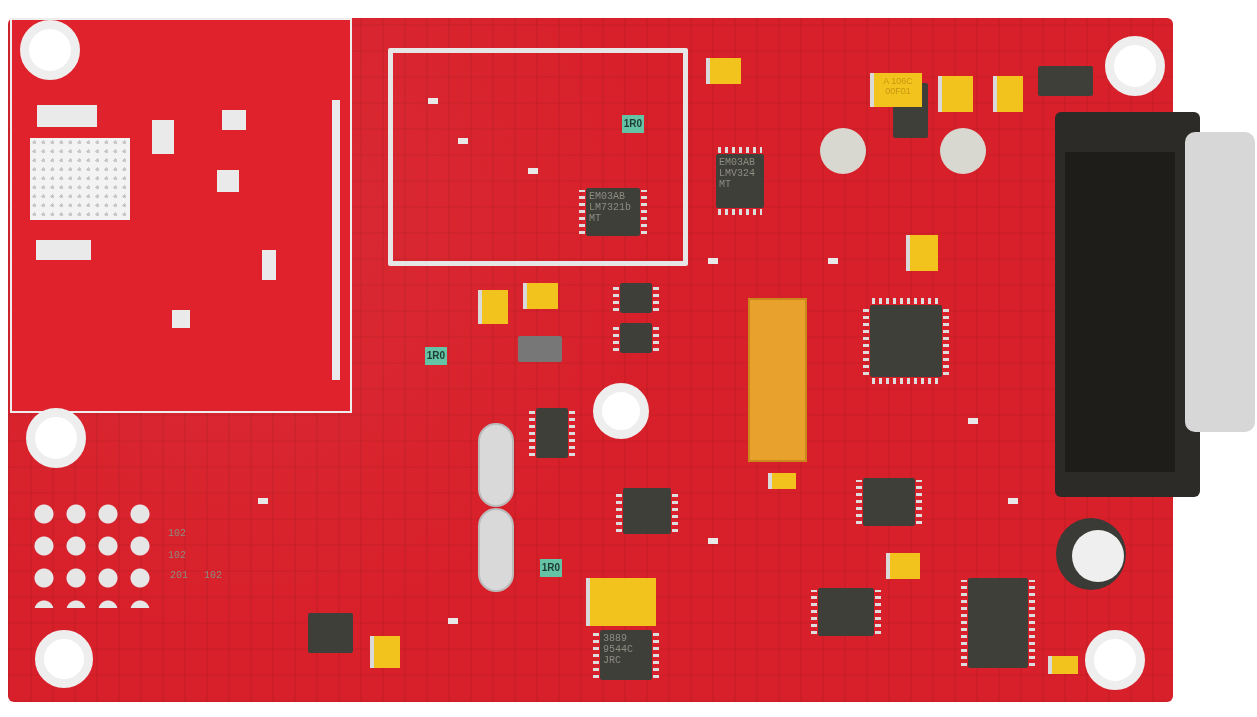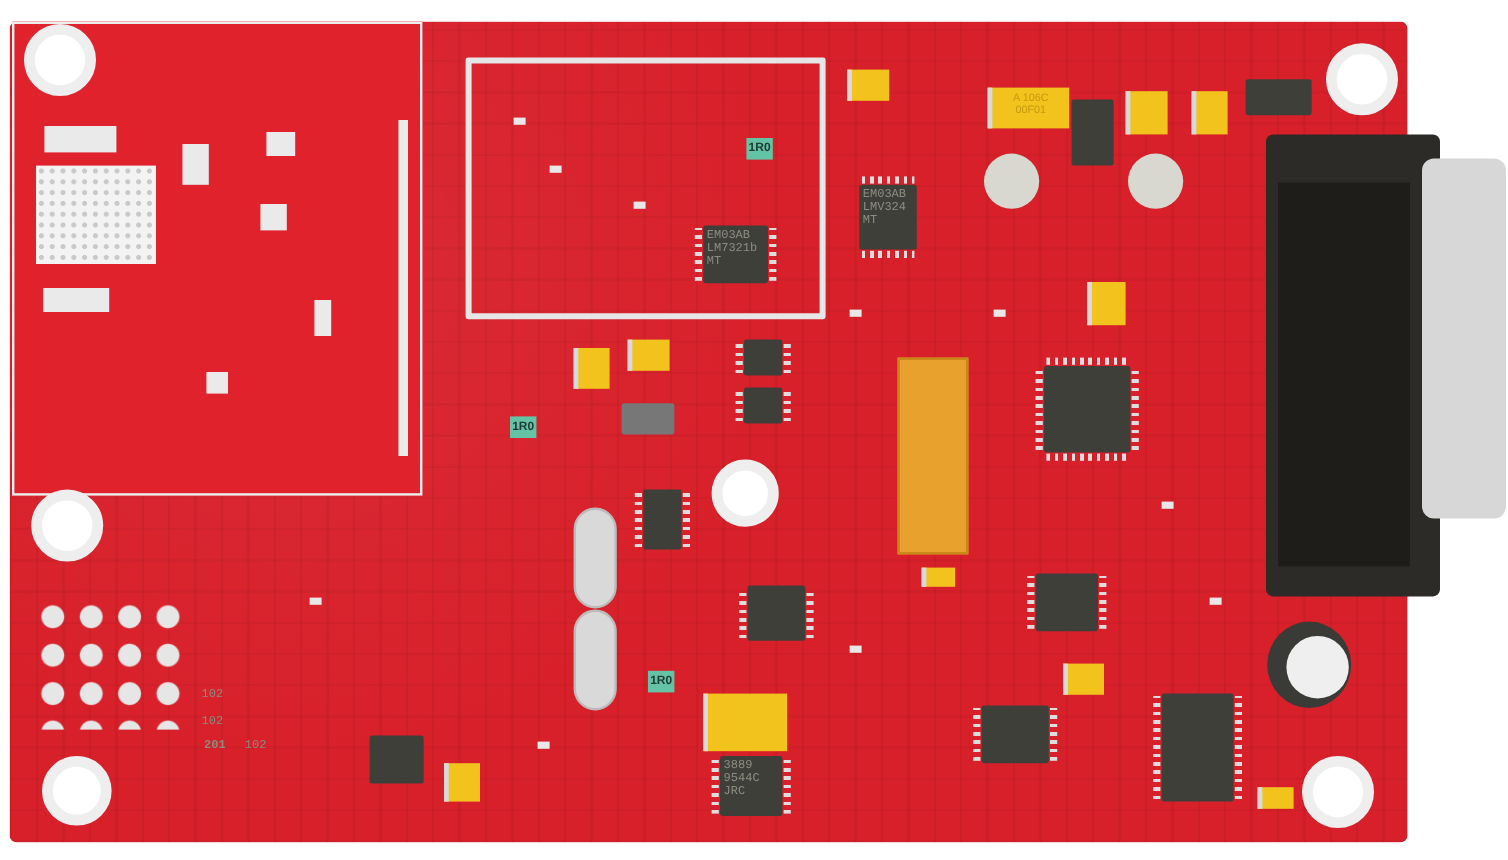--- a/index.html
+++ b/index.html
@@ -22,21 +22,21 @@
   .ind{position:absolute;background:#64c3a4;color:#1f3b33;font-size:10px;font-weight:bold;text-align:center;line-height:18px;width:22px;height:18px;}
   .smd{position:absolute;background:#e8e8e8;width:10px;height:6px;}
   .pad{position:absolute;background:#eaeaea;}
   .db9{position:absolute;left:1055px;top:112px;width:145px;height:385px;background:#2c2b27;border-radius:6px;}
   .db9 .shell{position:absolute;right:-55px;top:20px;width:70px;height:300px;background:#d7d7d7;border-radius:10px;}
   .db9 .body{position:absolute;left:10px;top:40px;width:110px;height:320px;background:#1e1d1a;}
   .cap-e{position:absolute;left:1048px;top:500px;width:70px;height:72px;border-radius:50%;background:#3a3a36;}
   .cap-e::after{content:"";position:absolute;left:16px;top:12px;width:52px;height:52px;border-radius:50%;background:#efefef;}
   .header{position:absolute;left:740px;top:280px;width:55px;height:160px;background:#e9a12e;border:2px solid #c98819;}
   .xtal{position:absolute;background:#d9d9d9;border-radius:18px;border:2px solid #bbb;}
-  .label{position:absolute;font-size:10px;color:#8c8c80;font-family:"Liberation Mono",monospace;margin-top:46px;}
+  .label{position:absolute;font-size:10px;color:#8c8c80;font-family:"Liberation Mono",monospace;}
 </style>
 </head>
 <body>
 
 <div class="board">
 
   <div class="shield" style="left:2px;top:0;width:342px;height:395px;">
     <div class="pad" style="left:18px;top:118px;width:100px;height:82px;background-image:radial-gradient(circle,#c9c9c9 2px,transparent 2px);background-size:9px 9px;background-color:#f3f3f3;"></div>
     <div class="pad" style="left:25px;top:85px;width:60px;height:22px;"></div>
     <div class="pad" style="left:140px;top:100px;width:22px;height:34px;"></div>
@@ -115,21 +115,21 @@
       <span class="pins-r"></span>
     </div>
   <div class="ic" style="left:528px;top:390px;width:32px;height:50px;">
       <span class="pins-l"></span>
       <span class="pins-r"></span>
     </div>
   <div class="ic" style="left:300px;top:595px;width:45px;height:40px;"></div>
   <div class="ic" style="left:885px;top:65px;width:35px;height:55px;"></div>
   <div class="ic" style="left:1030px;top:48px;width:55px;height:30px;"></div>
 
-  <div class="tant" style="left:815px;top:55px;width:68px;height:34px;">
+  <div class="tant" style="left:862px;top:55px;width:52px;height:34px;">
     <div>A 106C</div>
     <div>00F01</div>
   </div>
   <div class="tant" style="left:698px;top:40px;width:35px;height:26px;"></div>
   <div class="tant" style="left:930px;top:58px;width:35px;height:36px;"></div>
   <div class="tant" style="left:985px;top:58px;width:30px;height:36px;"></div>
   <div class="tant" style="left:898px;top:217px;width:32px;height:36px;"></div>
   <div class="tant" style="left:470px;top:272px;width:30px;height:34px;"></div>
   <div class="tant" style="left:515px;top:265px;width:35px;height:26px;"></div>
   <div class="tant" style="left:578px;top:560px;width:70px;height:48px;"></div>
@@ -146,21 +146,21 @@
   <div class="ic" style="left:932px;top:110px;width:46px;height:46px;border-radius:50%;background:#d8d8d0;"></div>
 
   <div class="header"></div>
 
   <div class="xtal" style="left:470px;top:405px;width:32px;height:80px;"></div>
   <div class="xtal" style="left:470px;top:490px;width:32px;height:80px;"></div>
   <div class="ic" style="left:510px;top:318px;width:44px;height:26px;background:#777;"></div>
 
   <div class="label" style="left:160px;top:510px;">102</div>
   <div class="label" style="left:160px;top:532px;">102</div>
-  <div class="label" style="left:162px;top:552px;font-weight:bold;">201</div>
+  <div class="label" style="left:162px;top:552px;">201</div>
   <div class="label" style="left:196px;top:552px;">102</div>
 
   <div class="cap-e"></div>
 
   <div class="smd" style="left:420px;top:80px;"></div>
   <div class="smd" style="left:450px;top:120px;"></div>
   <div class="smd" style="left:520px;top:150px;"></div>
   <div class="smd" style="left:700px;top:240px;"></div>
   <div class="smd" style="left:820px;top:240px;"></div>
   <div class="smd" style="left:960px;top:400px;"></div>

